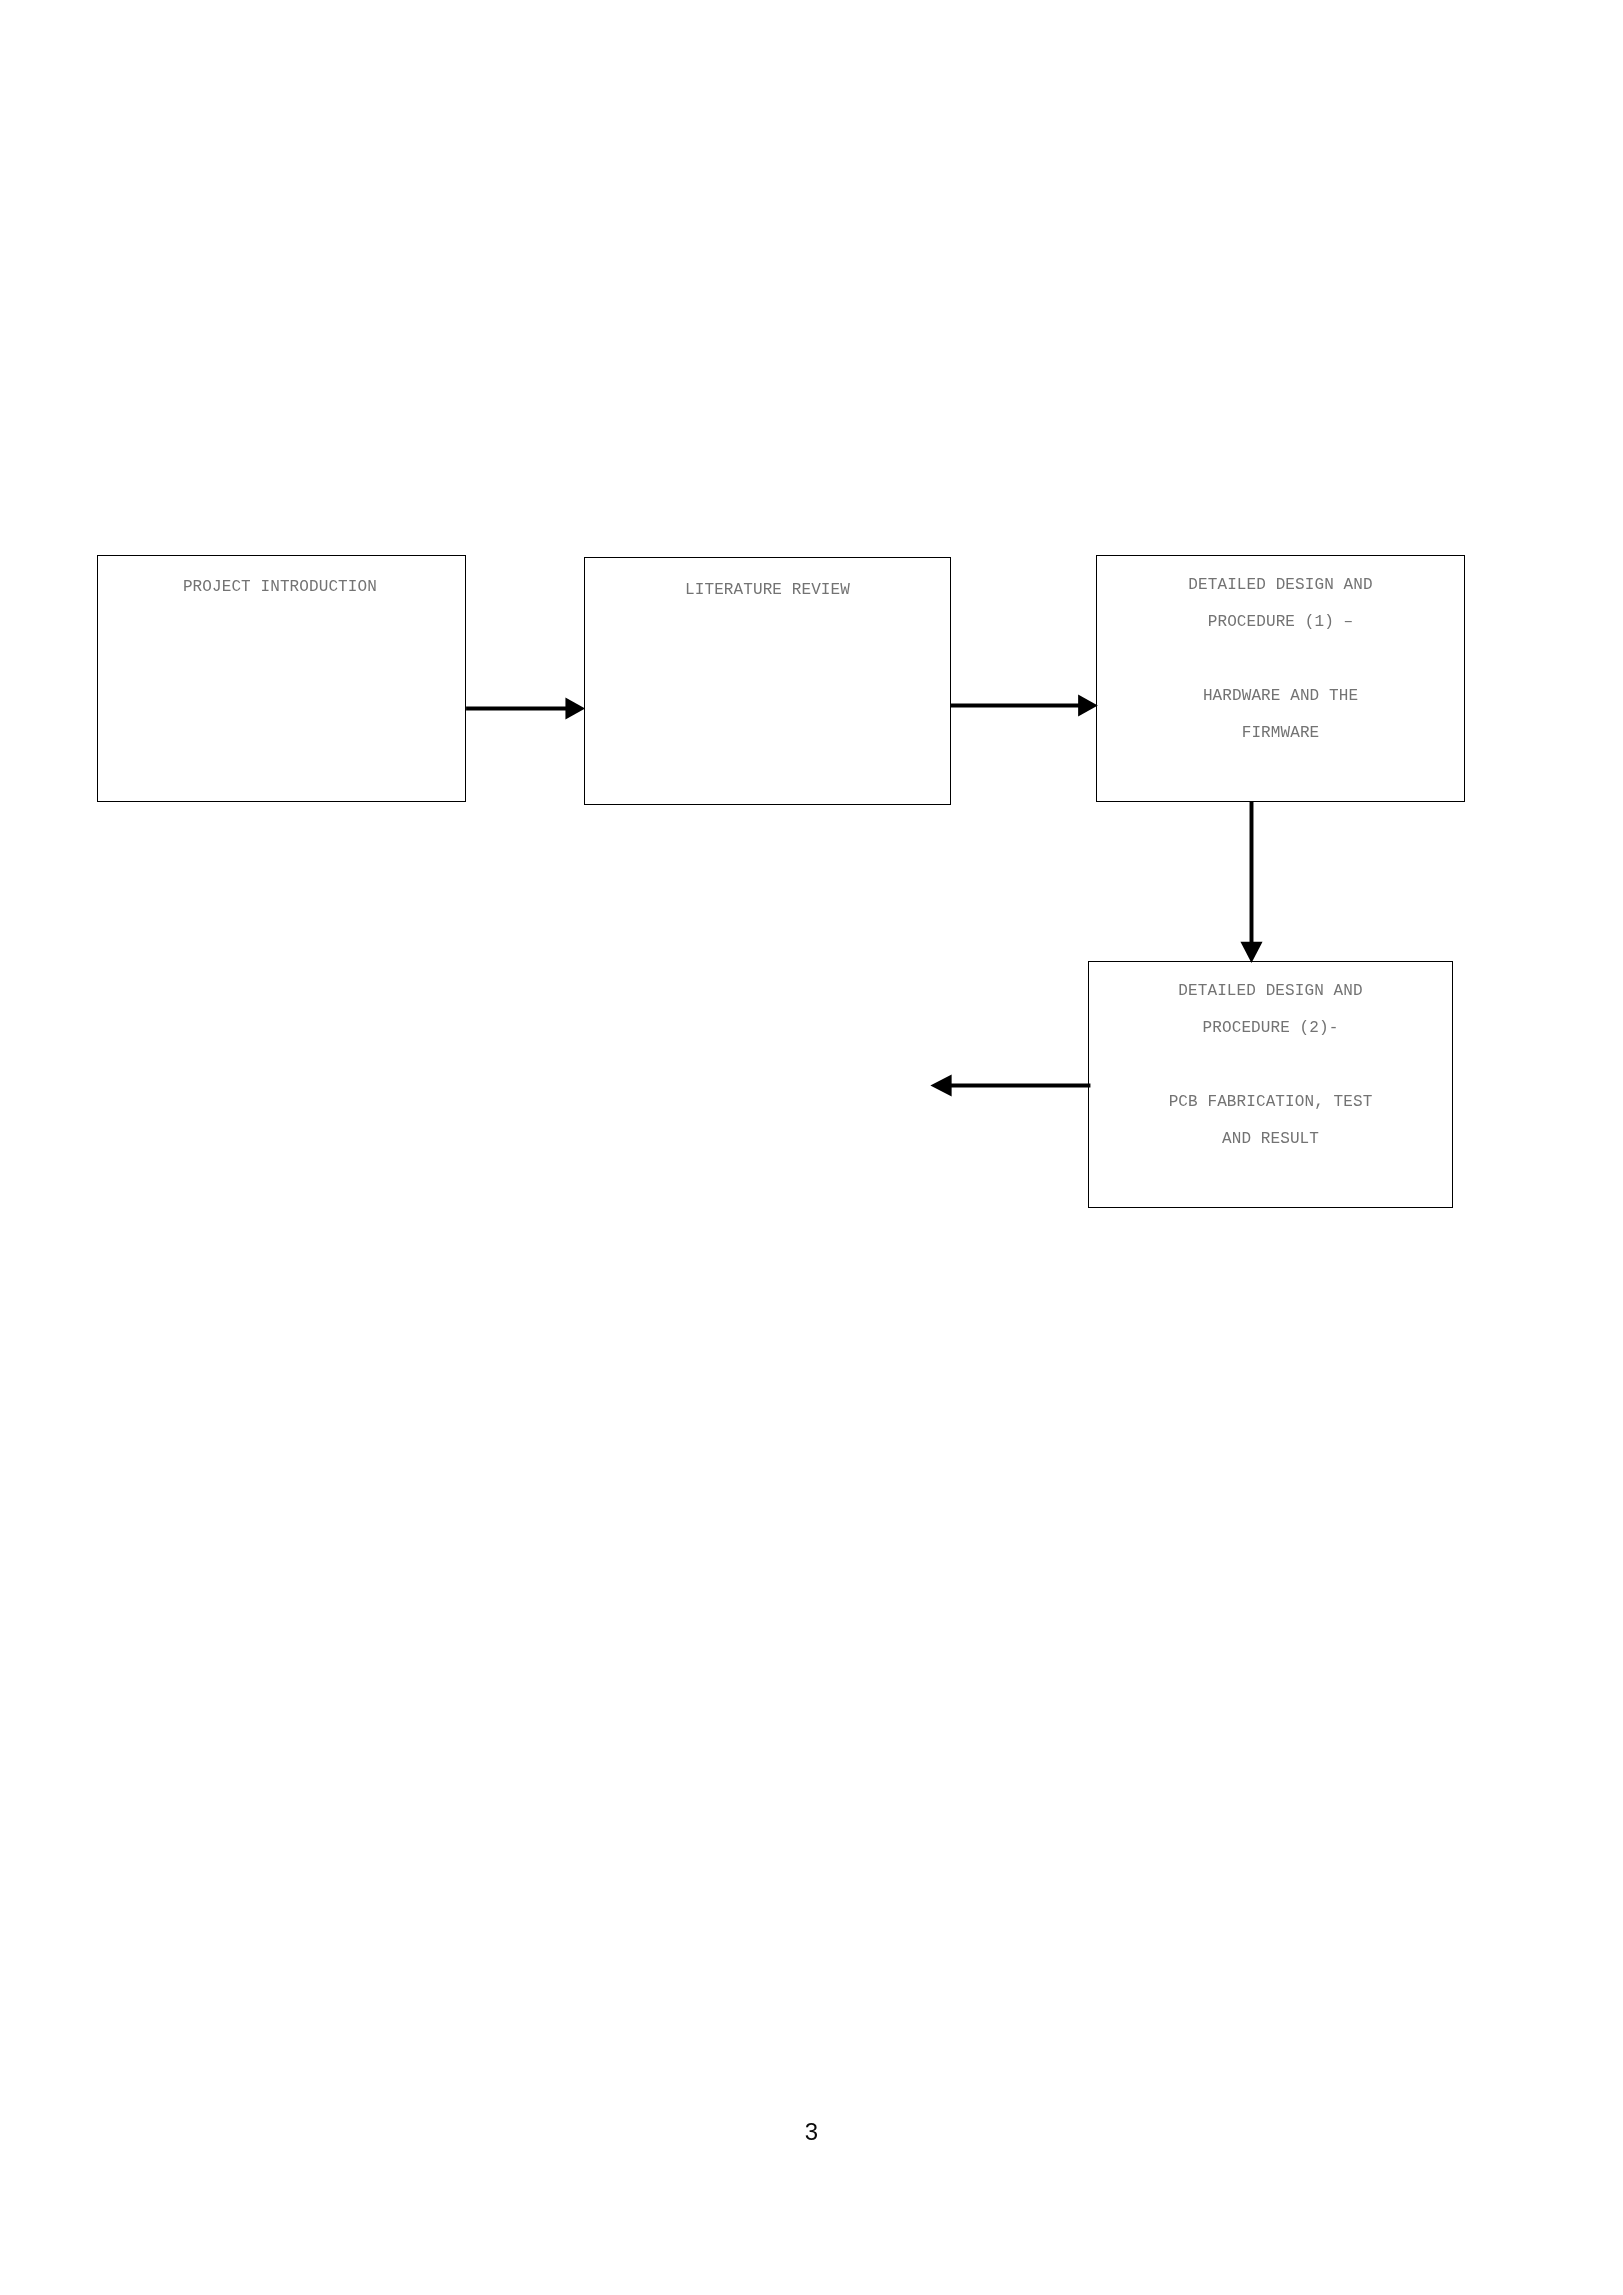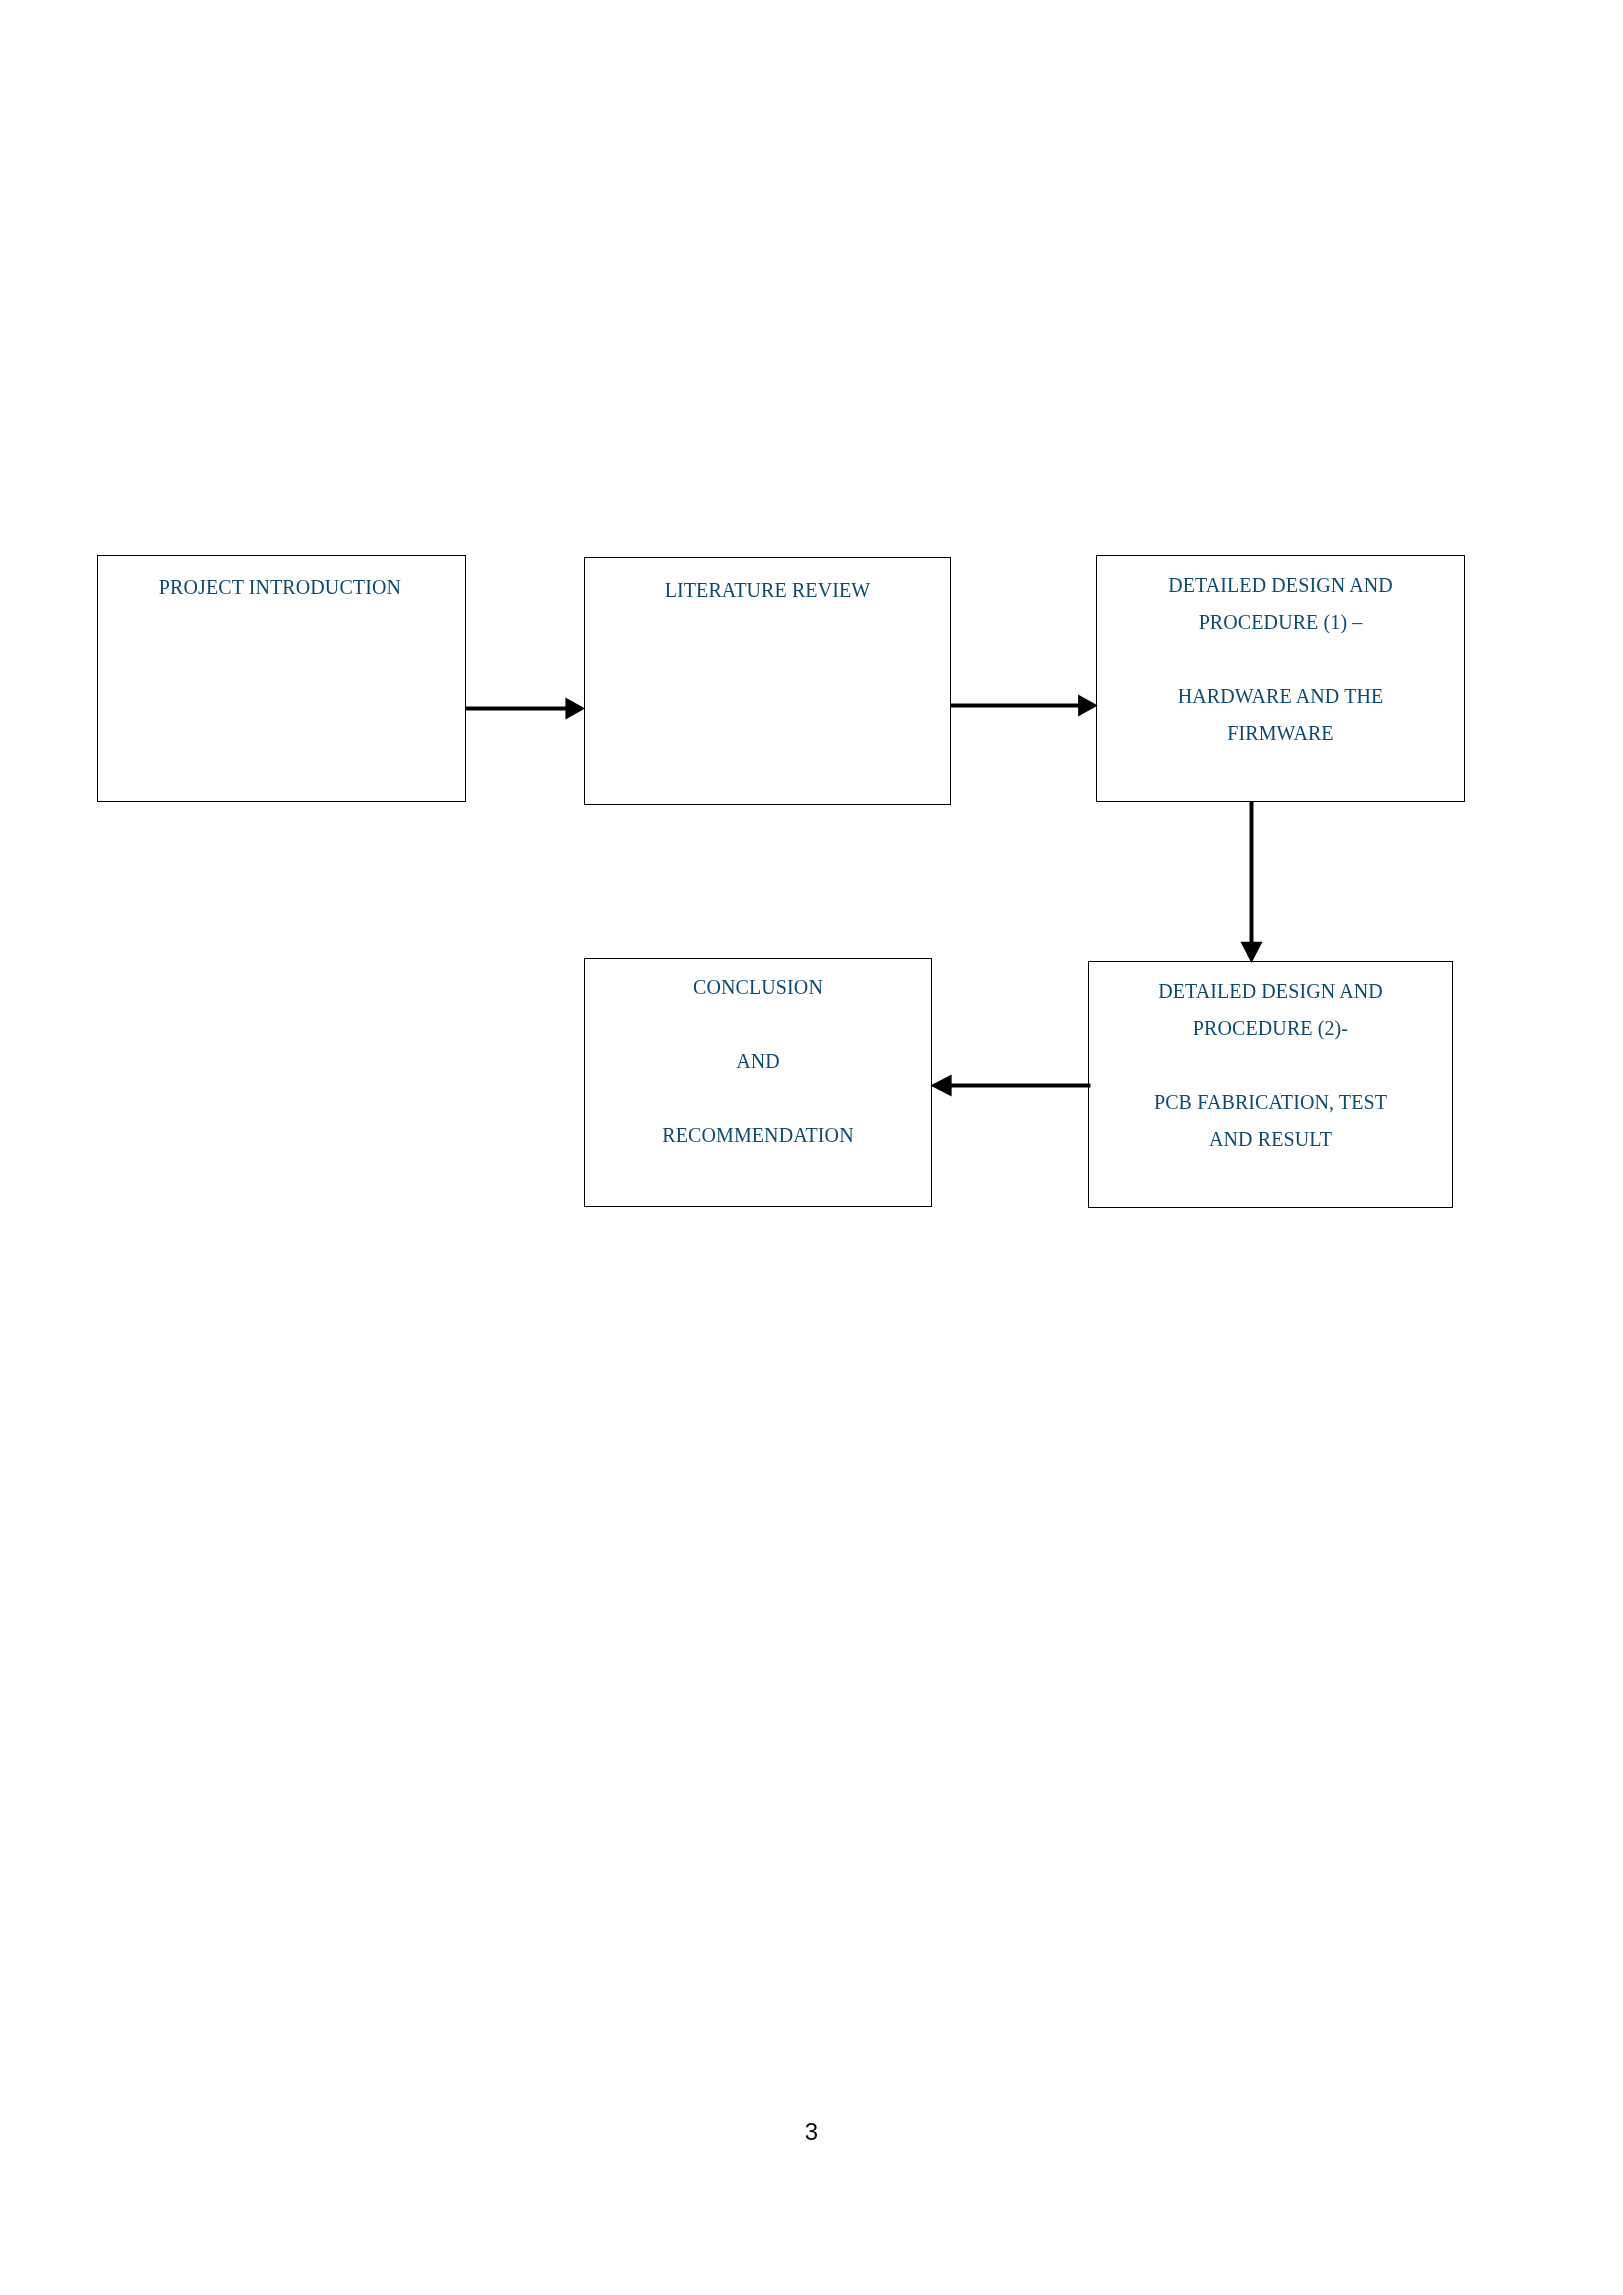--- a/index.html
+++ b/index.html
@@ -23,24 +23,24 @@
     height: 2295px;
     background: #ffffff;
   }
 
   
   .node {
     position: absolute;
     box-sizing: border-box;
     border: 1.6px solid #000000;
     background: #ffffff;
-    font-family: Liberation Serif, serif;
-    font-size: 20px;
+    font-family: Liberation Mono, monospace;
+    font-size: 16px;
     line-height: 36px;
-    color: #0c4a6e;
+    color: #737373;
     letter-spacing: 0.1px;
   }
   .node .node-text {
     position: absolute;
     left: 0;
     right: 0;
     white-space: pre-line;
   }
 
   #node-project-introduction {
@@ -153,27 +153,20 @@
   </div>
 
   <div class="node" id="node-detailed-design-2">
     <div class="node-text">DETAILED DESIGN AND
 PROCEDURE (2)-
 
 PCB FABRICATION, TEST
 AND RESULT</div>
   </div>
 
-  <div class="node" id="node-conclusion">
-    <div class="node-text">CONCLUSION
-
-AND
-
-RECOMMENDATION</div>
-  </div>
 
   <div class="connector" id="arrow-intro-to-literature">
     <svg width="120" height="41" viewBox="0 0 152 52">
       <line x1="0" y1="26" x2="128" y2="26" stroke="#000000" stroke-width="5"></line>
       <polygon points="126,12 151,26 126,40" fill="#000000"></polygon>
     </svg>
   </div>
 
   <div class="connector" id="arrow-literature-to-design1">
     <svg width="149" height="41" viewBox="0 0 188 52">

